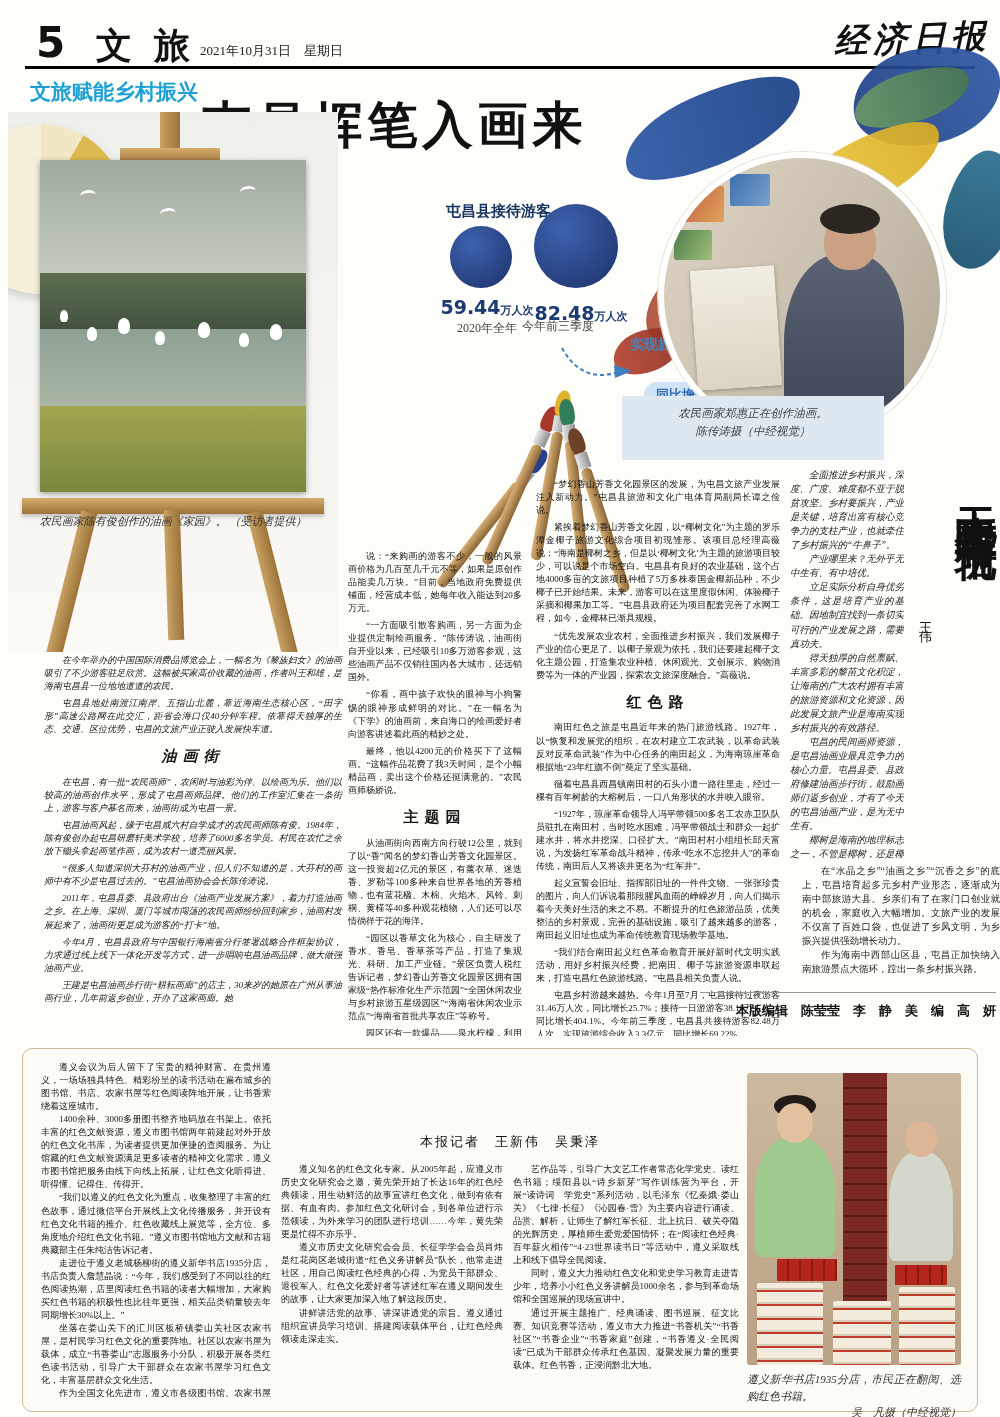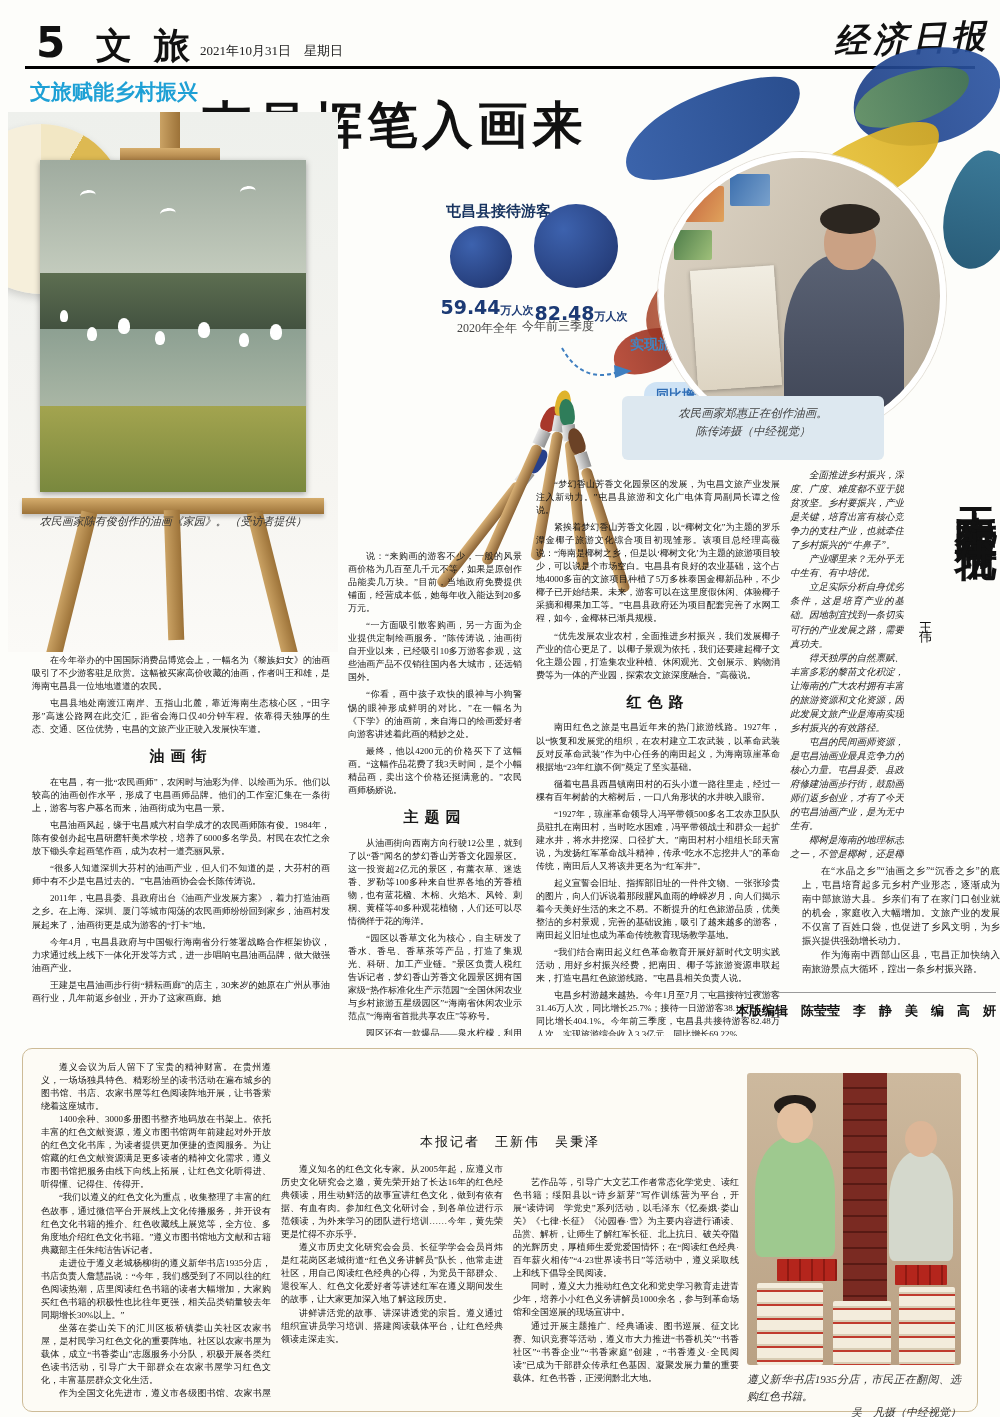--- a/index.html
+++ b/index.html
@@ -75,49 +75,49 @@
                 font-size:13px;font-weight:900;color:#2f6db5;font-family:"DejaVu Sans",sans-serif;}
 
   
   .painter-photo{left:658px;top:152px;width:276px;height:276px;border-radius:50%;border:6px solid #fff;
                  background:linear-gradient(120deg,#ded5c6,#c6bcab 60%,#b3a794);overflow:hidden;box-shadow:0 0 0 1px #e4e0d8;}
   .wall-art{border-radius:2px;}
   .painter-body{left:120px;top:96px;width:120px;height:190px;border-radius:46% 40% 10% 10%;background:linear-gradient(#5a6274,#3c4252);}
   .painter-head{left:160px;top:56px;width:52px;height:56px;border-radius:50% 50% 45% 45%;background:#caa184;}
   .painter-hair{left:156px;top:46px;width:60px;height:30px;border-radius:50%;background:#2c2620;}
   .painter-canvas{left:30px;top:110px;width:84px;height:120px;background:linear-gradient(#f1ede2,#ddd4c2);transform:rotate(-4deg);box-shadow:0 1px 4px rgba(0,0,0,.3);}
-  .photo-caption-box{left:622px;top:396px;width:262px;height:56px;background:#dde8f0;border-radius:6px;
+  .photo-caption-box{left:622px;top:396px;width:262px;height:56px;background:#dde8f0;border-radius:0;
                      font-size:11.5px;color:#444;text-align:center;padding-top:8px;font-style:italic;line-height:1.6;}
 
   
   .col{font-size:9px;line-height:1.45;text-align:justify;overflow:hidden;color:#151515;}
   .col p{margin:4px;text-indent:2em;}
   .col .sub-head{text-align:center;font-size:15px;font-weight:900;letter-spacing:6px;margin:10px 0 8px;text-indent:0;}
-  .col1{left:28px;top:650px;width:306px;height:386px;}
+  .col1{left:40px;top:650px;width:306px;height:386px;font-style:italic;}
   .col2{left:344px;top:546px;width:182px;height:490px;}
   .col3{left:532px;top:474px;width:252px;height:562px;}
 
   
   .editorial{left:790px;top:462px;width:208px;height:575px;}
   .ed-colA{position:absolute;left:0;top:6px;width:114px;height:392px;font-size:9.5px;line-height:1.48;text-align:justify;overflow:hidden;font-style:italic;color:#1a1a1a;}
   .ed-colA p{margin:0;text-indent:2em;}
   .ed-title{position:absolute;right:0px;top:12px;height:420px;writing-mode:vertical-rl;font-size:42px;font-weight:900;letter-spacing:4px;line-height:1.05;}
   .ed-author{position:absolute;right:64px;top:150px;writing-mode:vertical-rl;font-size:13px;letter-spacing:8px;}
   .ed-full{position:absolute;left:0;top:402px;width:208px;height:140px;font-size:9.5px;line-height:1.48;text-align:justify;overflow:hidden;color:#1a1a1a;margin-left:12px;}
   .ed-full p{margin:0;text-indent:2em;}
   .editors-rule{left:700px;top:992px;width:296px;height:1px;background:#9a9a9a;}
   .editors-line{left:700px;top:1002px;width:296px;font-size:13px;font-weight:700;text-align:right;}
 
   
   .bottom-box{left:22px;top:1048px;width:954px;height:362px;border:1px solid #cdbb97;border-radius:10px;background:#fdfbf5;}
   .b-col{position:absolute;font-size:9px;line-height:1.45;text-align:justify;overflow:hidden;color:#151515;}
   .b-col p{margin:0;text-indent:2em;}
   .b-col1{left:18px;top:12px;width:230px;height:336px;}
   .b-col2{left:258px;top:114px;width:222px;height:236px;}
-  .b-col3{left:490px;top:127px;width:226px;height:236px;}
+  .b-col3{left:490px;top:114px;width:226px;height:236px;}
   .b-headline{position:absolute;left:258px;top:28px;width:458px;text-align:center;font-size:33px;font-weight:900;letter-spacing:8px;}
   .b-byline{position:absolute;left:258px;top:84px;width:458px;text-align:center;font-size:13px;letter-spacing:2px;}
   .bookstore-photo{position:absolute;left:724px;top:24px;width:214px;height:292px;border-radius:3px;
                    background:linear-gradient(#cdb99e,#b9a184);overflow:hidden;}
   .shelf{position:absolute;left:96px;top:0;width:44px;height:292px;background:#6e241c;
          background-image:repeating-linear-gradient(#7a2a22 0 14px,#581a14 14px 16px);}
   .reader1-body{position:absolute;left:8px;top:64px;width:80px;height:120px;border-radius:45% 45% 8% 8%;background:#9ec98f;}
   .reader1-head{position:absolute;left:30px;top:30px;width:36px;height:40px;border-radius:50%;background:#e3c0a0;}
   .reader1-hair{position:absolute;left:27px;top:22px;width:42px;height:22px;border-radius:50%;background:#221c18;}
   .reader2-body{position:absolute;left:142px;top:78px;width:64px;height:110px;border-radius:45% 45% 8% 8%;background:#d4d8cc;}

